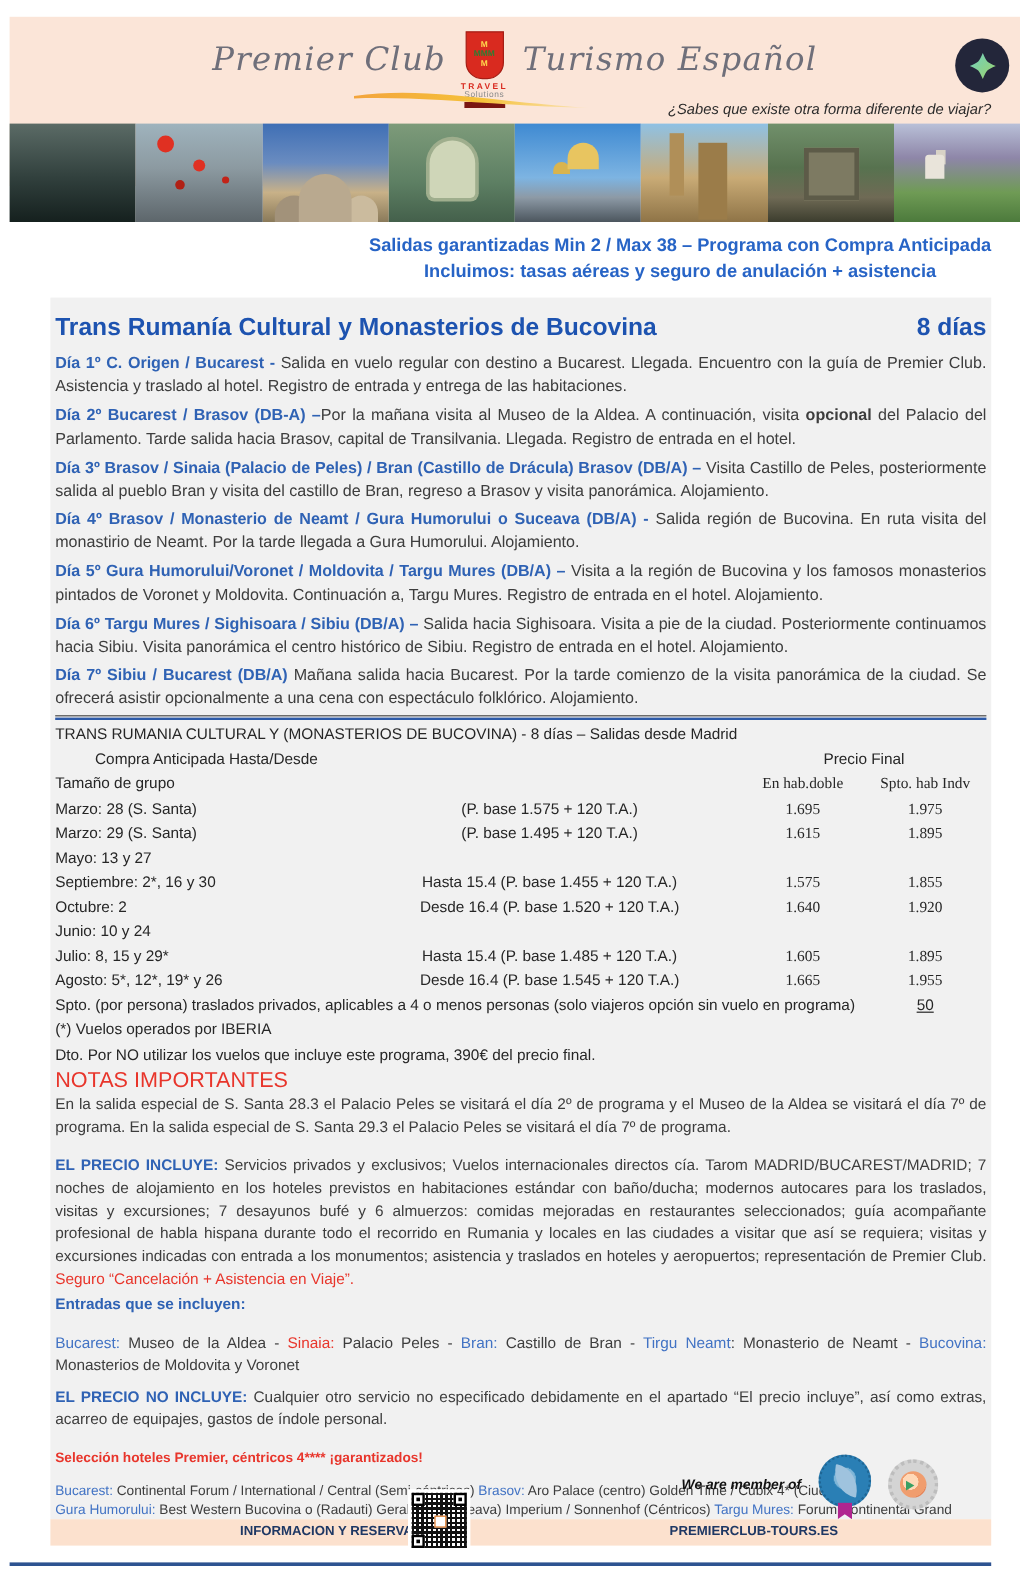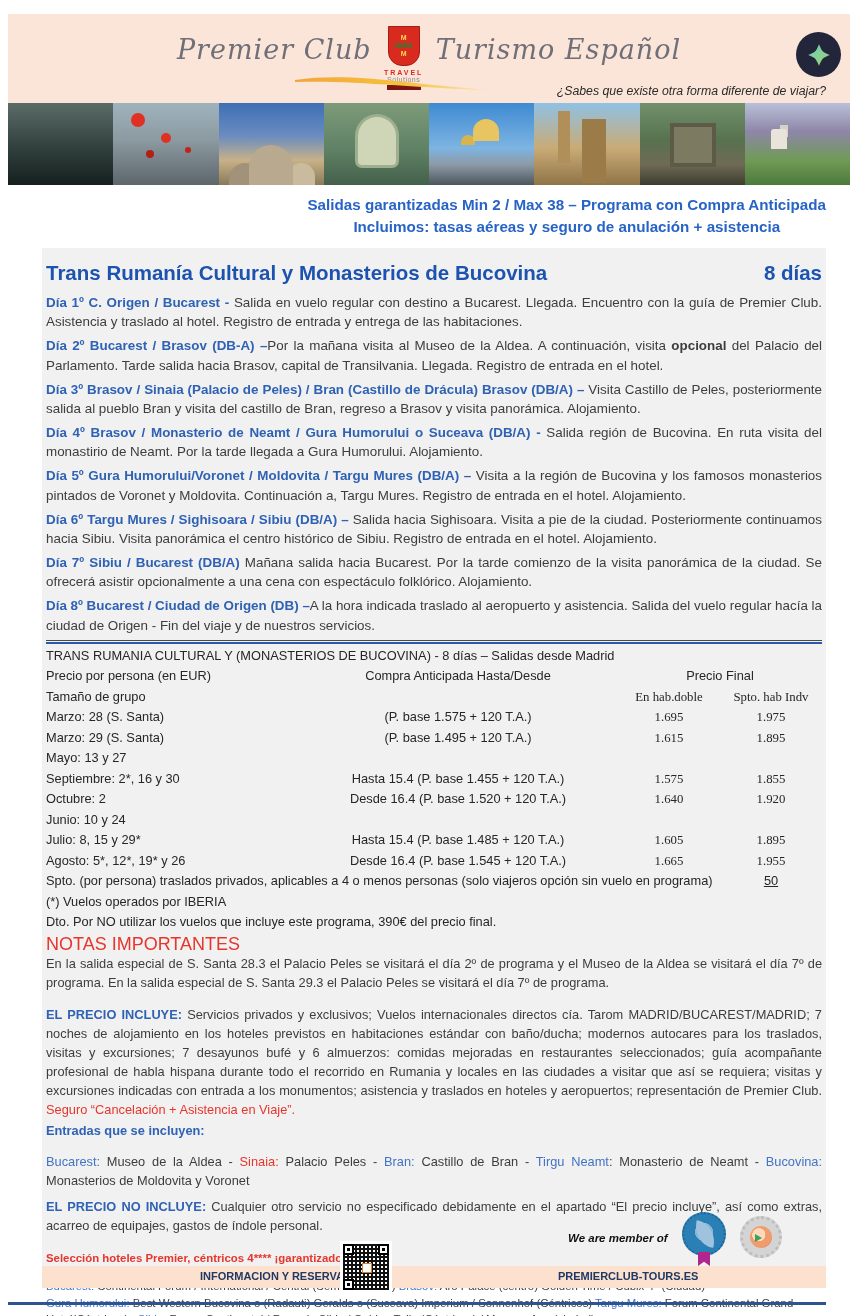--- a/index.html
+++ b/index.html
@@ -161,29 +161,27 @@
     </div>
 
     <div id="itinerary">
         <p class="day"><span class="s-h">Día 1º C. Origen / Bucarest - </span><span class="s-b">Salida en vuelo regular con destino a Bucarest. Llegada. Encuentro con la guía de Premier Club. Asistencia y traslado al hotel. Registro de entrada y entrega de las habitaciones.</span></p>
         <p class="day"><span class="s-h">Día 2º Bucarest / Brasov  (DB-A) –</span><span class="s-b">Por la mañana visita al Museo de la Aldea. A continuación, visita </span><span class="s-bb">opcional</span><span class="s-b"> del Palacio del Parlamento. Tarde salida hacia Brasov, capital de Transilvania. Llegada. Registro de entrada en el hotel.</span></p>
         <p class="day"><span class="s-h">Día 3º Brasov / Sinaia (Palacio de Peles) / Bran (Castillo de Drácula) Brasov (DB/A) – </span><span class="s-b">Visita Castillo de Peles, posteriormente salida al pueblo Bran y visita del castillo de Bran, regreso a Brasov y visita panorámica. Alojamiento.</span></p>
         <p class="day"><span class="s-h">Día 4º Brasov / Monasterio de Neamt / Gura Humorului o Suceava (DB/A) - </span><span class="s-b">Salida región de Bucovina. En ruta visita del monastirio de Neamt. Por la tarde llegada a Gura Humorului. Alojamiento.</span></p>
         <p class="day"><span class="s-h">Día 5º Gura Humorului/Voronet / Moldovita / Targu Mures (DB/A) – </span><span class="s-b">Visita a la región de Bucovina y los famosos monasterios pintados de Voronet y Moldovita. Continuación a, Targu Mures. Registro de entrada en el hotel. Alojamiento.</span></p>
         <p class="day"><span class="s-h">Día 6º Targu Mures / Sighisoara / Sibiu (DB/A) – </span><span class="s-b">Salida hacia Sighisoara. Visita a pie de la ciudad. Posteriormente continuamos hacia Sibiu. Visita panorámica el centro histórico de Sibiu. Registro de entrada en el hotel. Alojamiento.</span></p>
         <p class="day"><span class="s-h">Día 7º Sibiu / Bucarest (DB/A) </span><span class="s-b">Mañana salida hacia Bucarest. Por la tarde comienzo de la visita panorámica de la ciudad. Se ofrecerá asistir opcionalmente a una cena con espectáculo folklórico. Alojamiento.</span></p>
-        <p class="day"><span class="s-h">Día 8º Bucarest / Ciudad de Origen (DB) –</span><span class="s-b">A la hora indicada traslado al aeropuerto y asistencia. Salida del vuelo regular hacía la ciudad de Origen - Fin del viaje y de nuestros servicios.</span></p>
       </div>
 
     <div class="table-rule"></div>
 
     <div class="ptable">
       <span class="cap">TRANS RUMANIA CULTURAL Y (MONASTERIOS DE BUCOVINA)  -  8 días – Salidas desde Madrid</span>
       <div class="trow">
-        <span class="c1">Precio por persona (en EUR)</span>
         <span class="c2">Compra Anticipada Hasta/Desde</span>
         <span class="c34">Precio Final</span>
       </div>
       <div class="trow">
         <span class="c1">Tamaño de grupo</span>
         <span class="c2"></span>
         <span class="c3">En hab.doble</span>
         <span class="c4">Spto. hab Indv</span>
       </div>
       <div id="table-rows">

